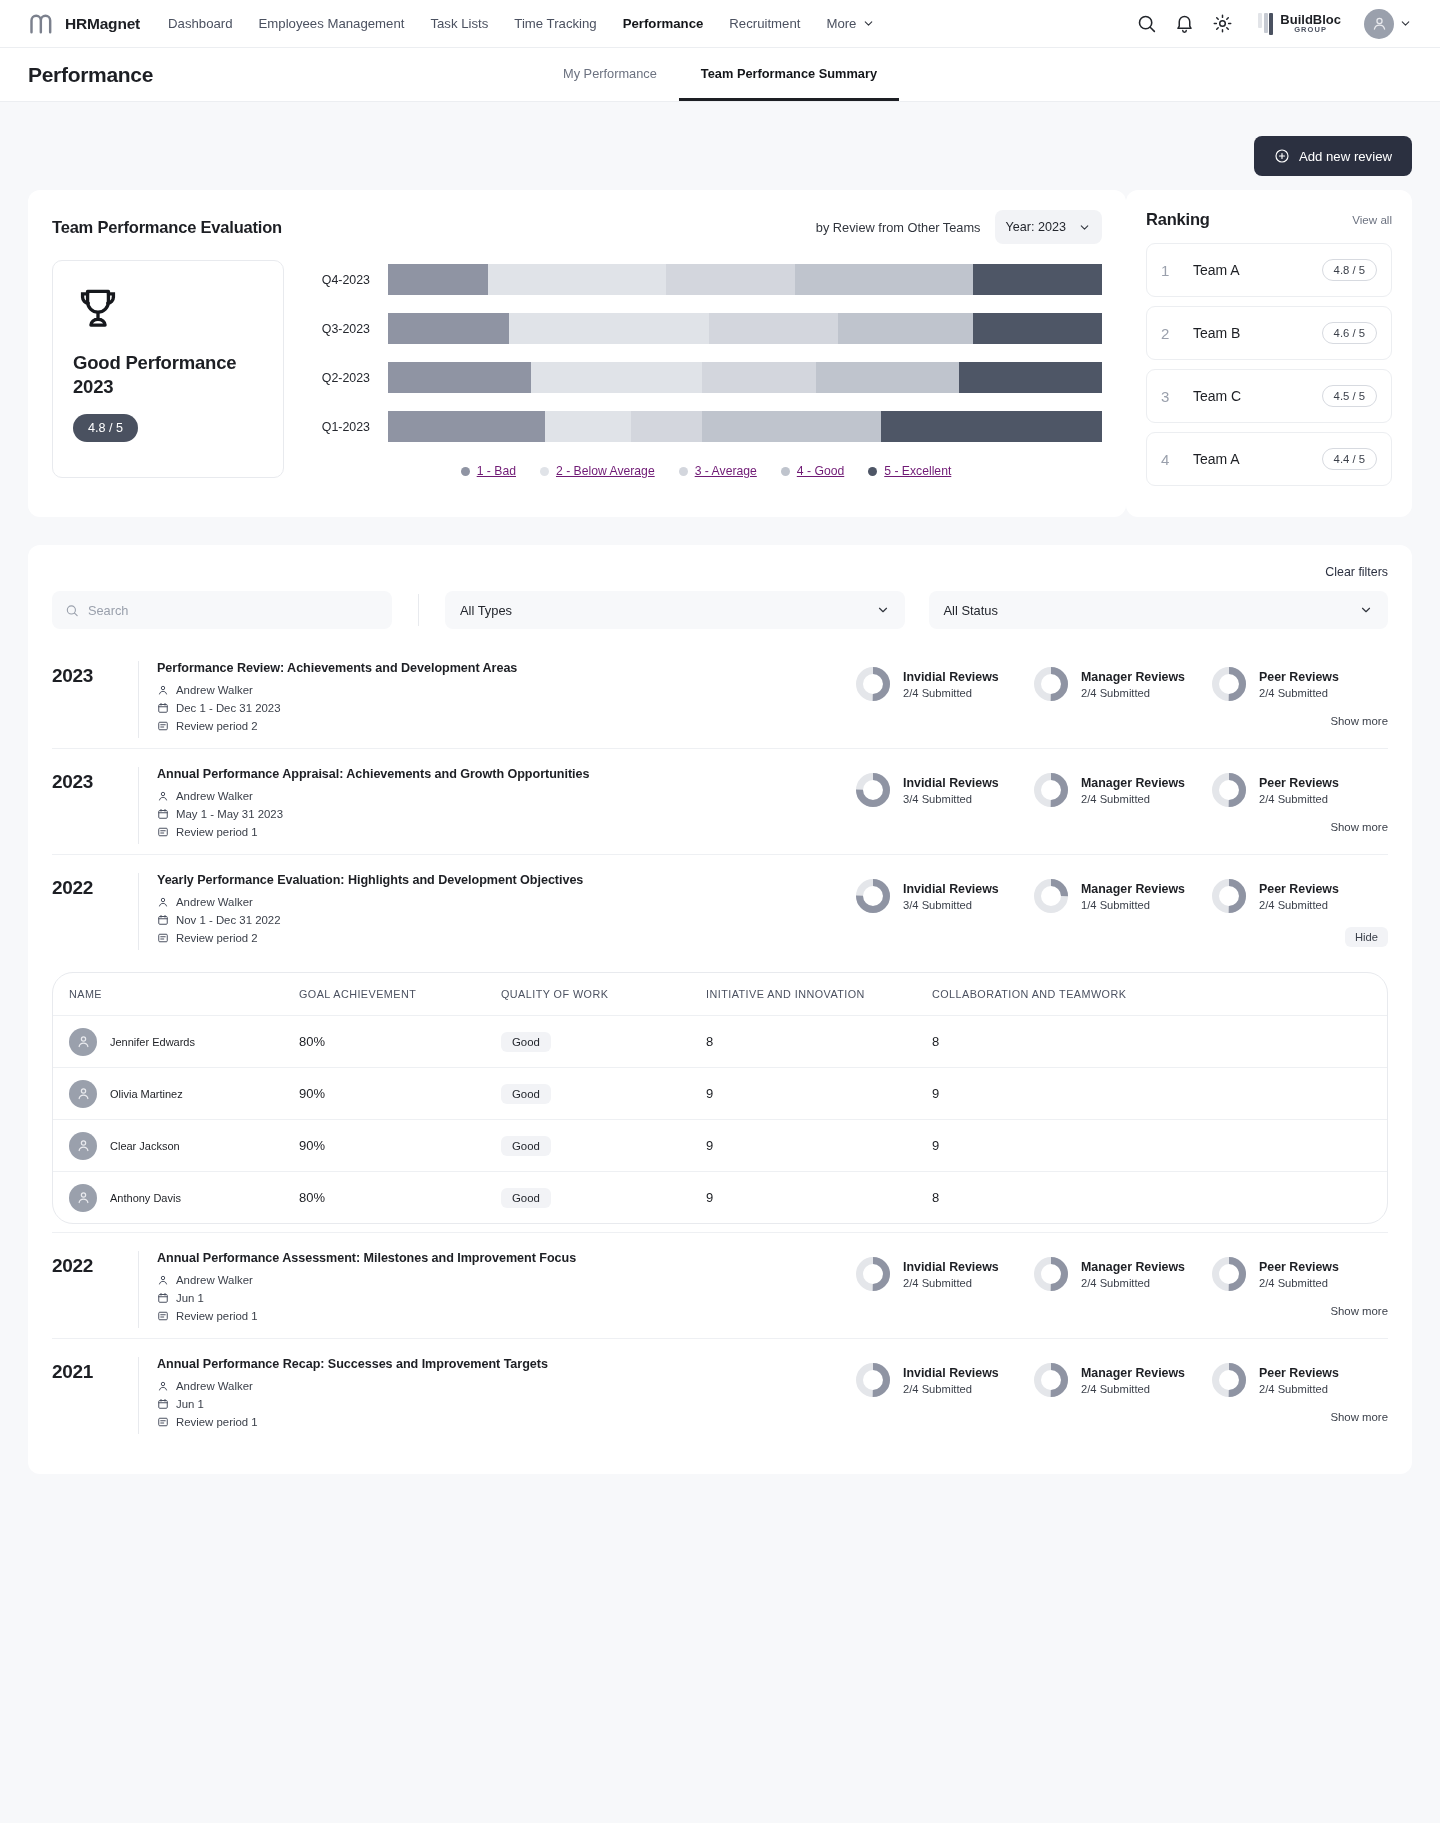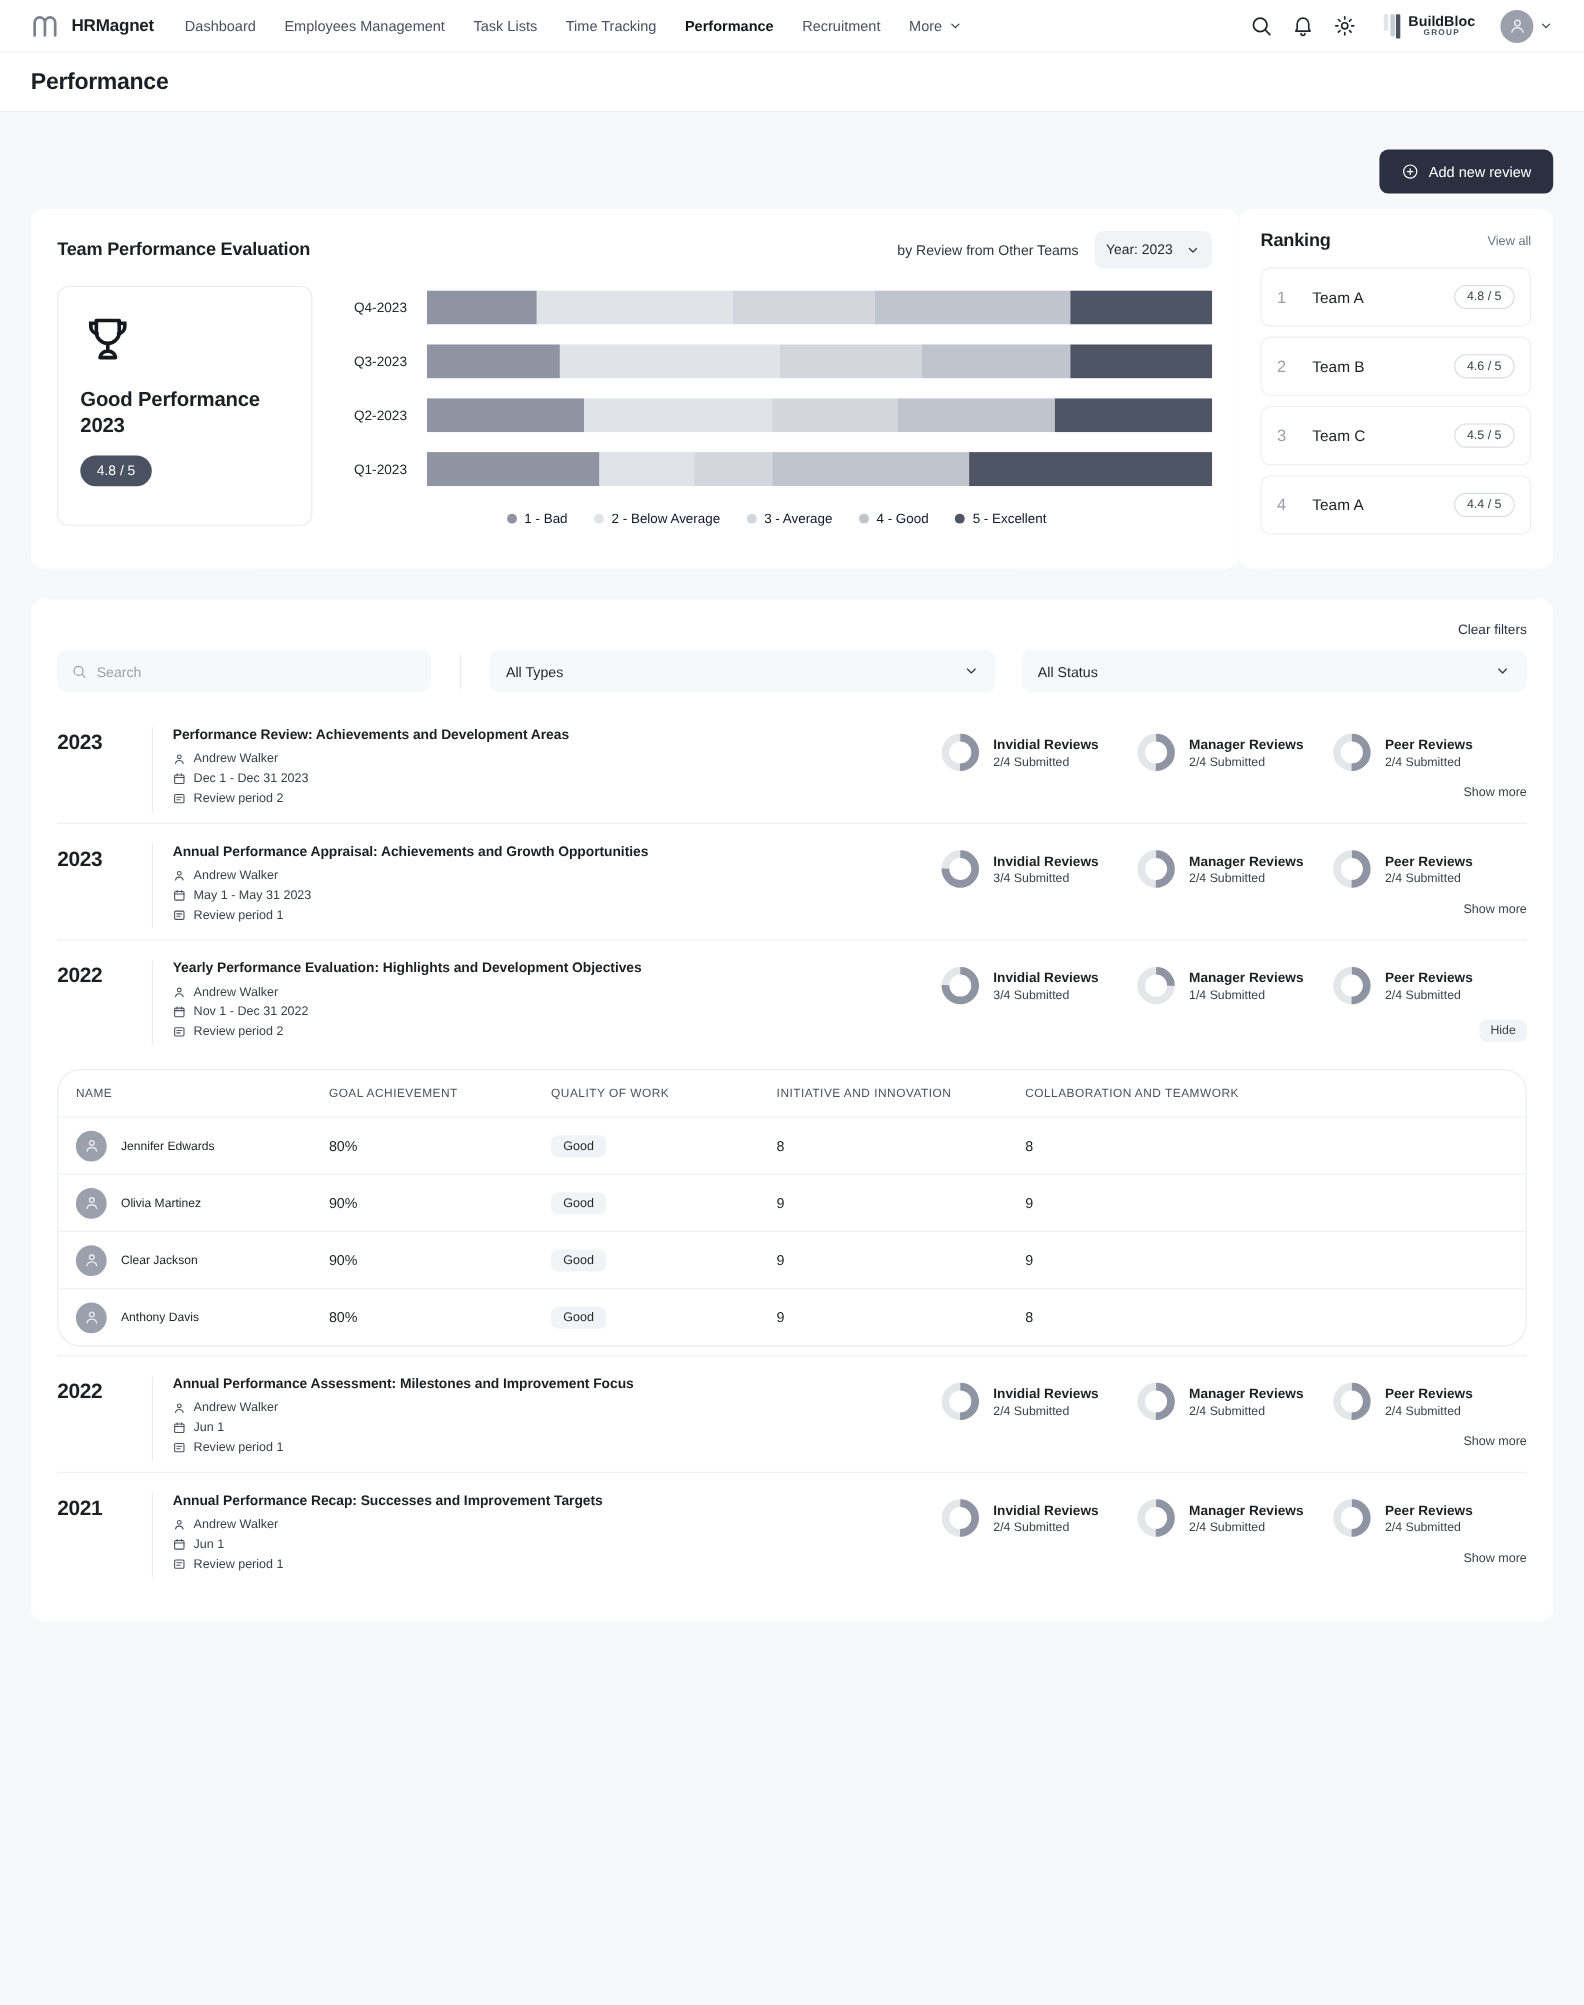--- a/index.html
+++ b/index.html
@@ -92,21 +92,21 @@
     border-radius: 999px; padding: 7px 15px; font-size: 12.6px; font-weight: 500;
   }
 
   
   .chart-area { flex: 1 1 auto; padding-top: 4px; }
   .bar-row { display: flex; align-items: center; margin-bottom: 18px; }
   .bar-label { width: 78px; text-align: right; padding-right: 18px; font-size: 12.4px; color: #24272e; }
   .bar-track { flex: 1 1 auto; height: 31px; display: flex; overflow: hidden; }
   .bar-seg { height: 100%; }
   .legend { display: flex; align-items: center; justify-content: center; gap: 24px; margin-top: 22px; }
-  .legend-item { display: flex; align-items: center; gap: 7px; font-size: 12.2px; color: #0f172a; }
+  .legend-item { display: flex; align-items: center; gap: 7px; font-size: 12.2px; color: #701a75; text-decoration: underline; }
   .legend-dot { width: 9px; height: 9px; border-radius: 50%; display: block; }
 
   
   .rank-card { width: 286px; flex: 0 0 286px; padding: 20px 20px 22px; }
   .rank-head { display: flex; align-items: center; margin-bottom: 14px; }
   .rank-title { font-size: 16.5px; font-weight: 700; letter-spacing: -0.2px; }
   .rank-viewall { margin-left: auto; font-size: 11.6px; color: #6c7280; cursor: pointer; }
   .rank-item {
     border: 1px solid #eceef1; border-radius: 9px; height: 54px;
     display: flex; align-items: center; padding: 0 14px; margin-bottom: 9px;
@@ -229,20 +229,24 @@
       </span>
       <svg width="13" height="13" viewBox="0 0 24 24" fill="none">
         <path d="M6 9l6 6 6-6" stroke="#33373f" stroke-width="2" stroke-linecap="round" stroke-linejoin="round"></path>
       </svg>
     </div>
   </div>
 </div>
 
 <div class="pagehead">
   <div class="pagetitle">Performance</div>
+  <div class="subtabs">
+    <div class="subtab">My Performance</div>
+    <div class="subtab active">Team Performance Summary</div>
+  </div>
 </div>
 
 <div class="page">
 
   <div class="actionbar">
     <button class="btn-primary">
       <svg width="16" height="16" viewBox="0 0 24 24" fill="none">
         <circle cx="12" cy="12" r="9" stroke="#fff" stroke-width="1.7"></circle>
         <path d="M12 8.2v7.6M8.2 12h7.6" stroke="#fff" stroke-width="1.7" stroke-linecap="round"></path>
       </svg>

